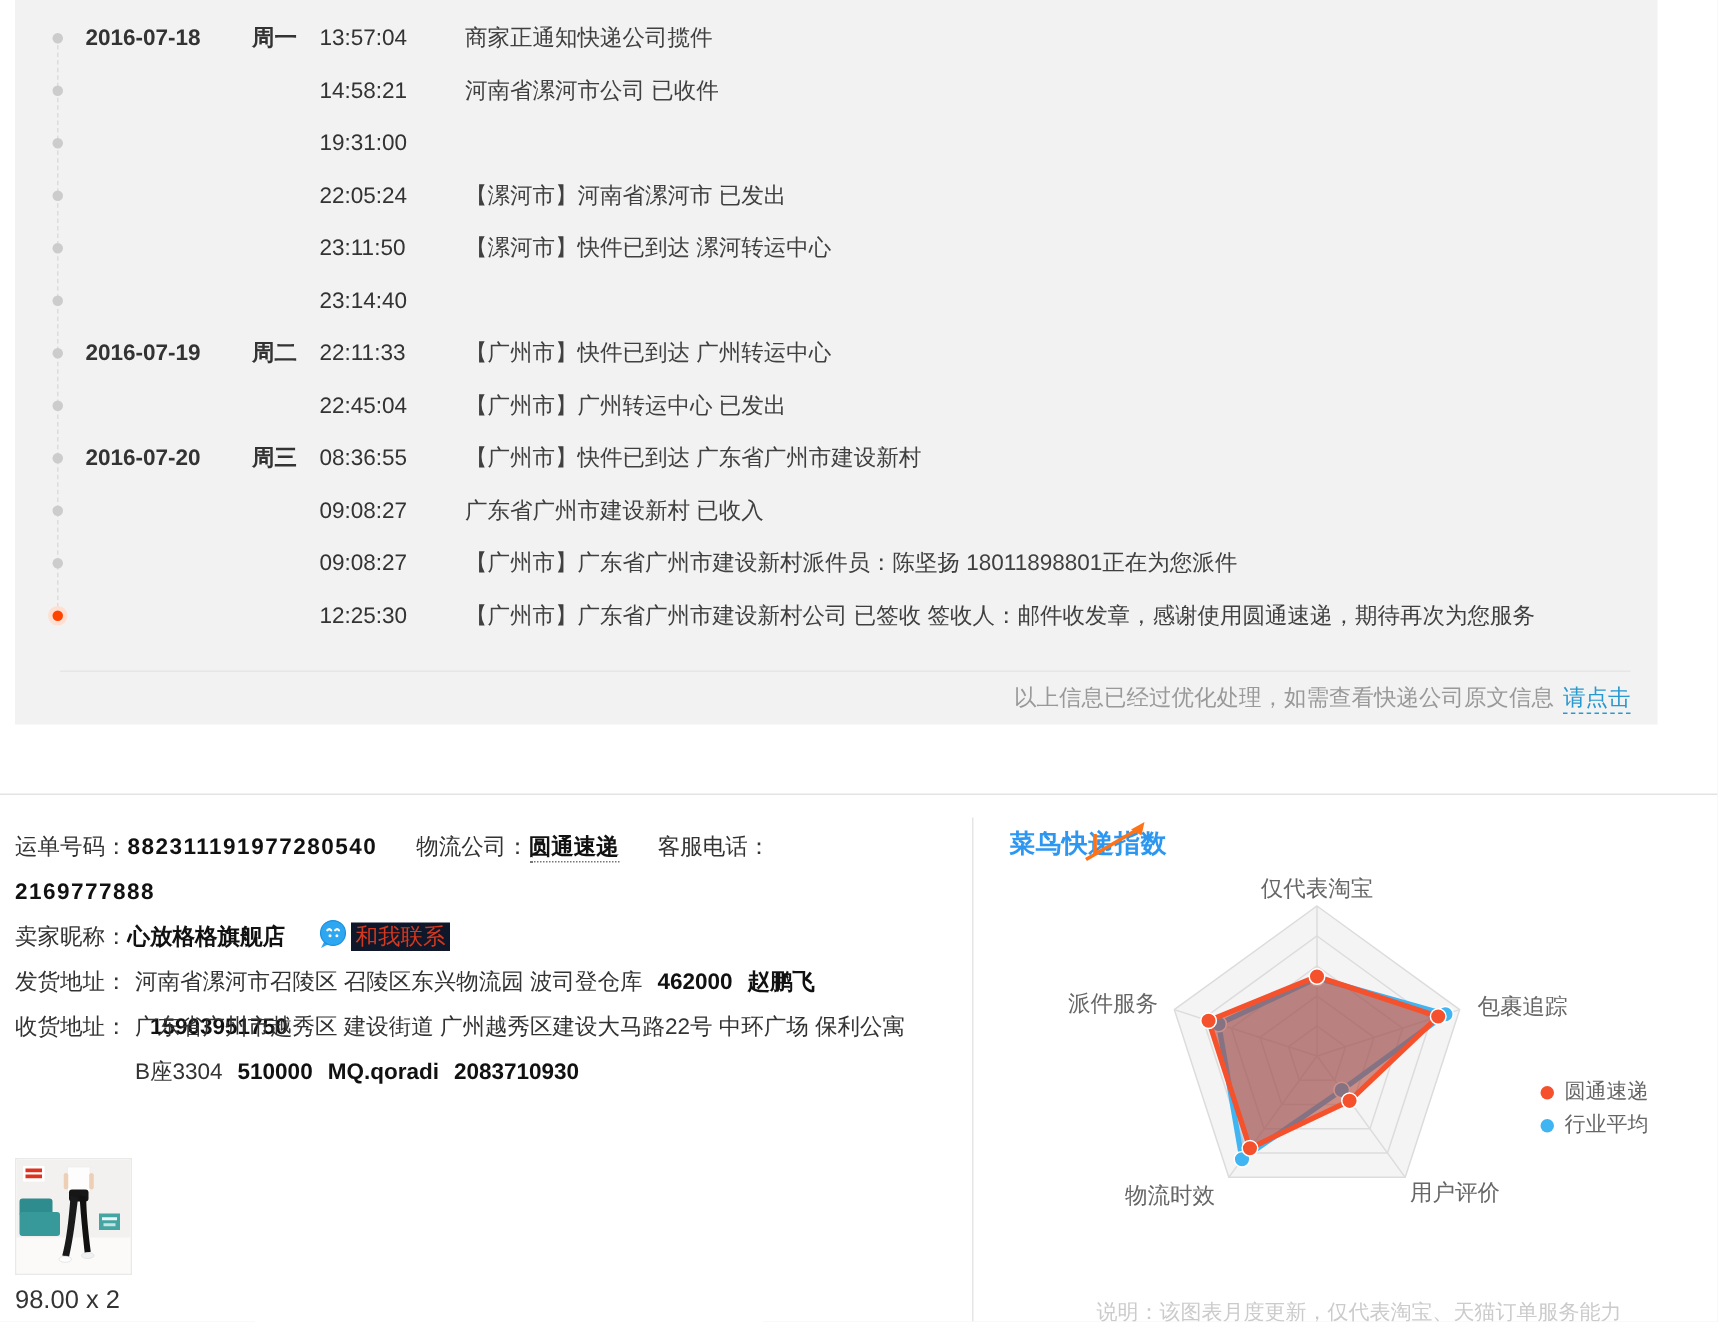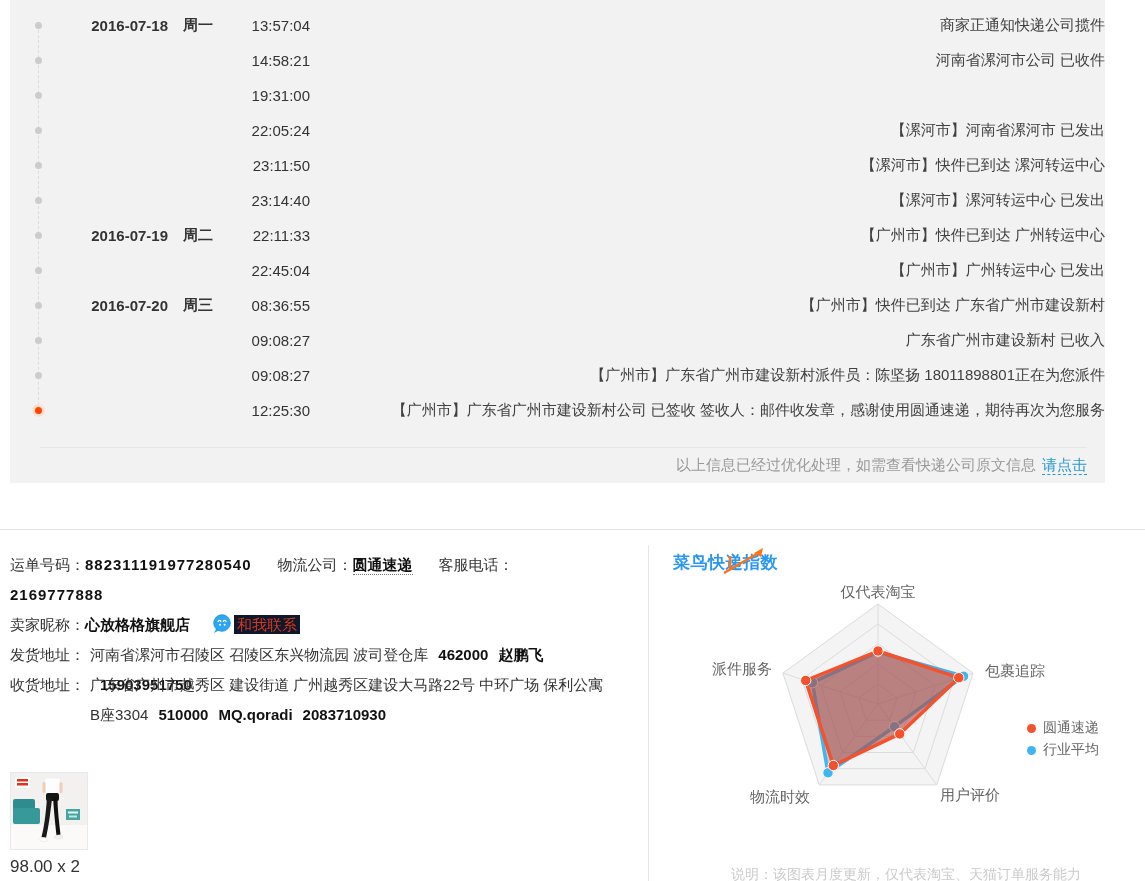--- a/index.html
+++ b/index.html
@@ -3,21 +3,21 @@
 <meta charset="utf-8">
 <style>
   html,body{margin:0;padding:0;}
   body{
     width:1145px;height:881px;position:relative;overflow:hidden;
     background:#fff;
     font-family:"Liberation Sans","DejaVu Sans",sans-serif;
     color:#333;
   }
   
-  .panel{position:absolute;left:10px;top:0;width:1095px;height:483px;background:#f2f2f2;text-align:right;}
+  .panel{position:absolute;left:10px;top:0;width:1095px;height:483px;background:#f2f2f2;}
   .tl-line{position:absolute;left:28px;top:25px;height:385px;border-left:1px dashed #dcdcdc;}
   .tl-rows{position:absolute;left:0;top:8px;right:0;}
   .tl-row{display:flex;align-items:center;height:35px;position:relative;font-size:15px;}
   .tl-dot{position:absolute;left:25px;top:14px;width:7px;height:7px;border-radius:50%;background:#cccccc;}
   .tl-dot.active{background:#ff4400;box-shadow:0 0 0 3px #ffdfd2;}
   .c-date{margin-left:47px;width:111px;font-weight:bold;color:#333;}
   .c-week{width:45px;font-weight:bold;color:#333;}
   .c-time{width:97px;color:#333;}
   .c-desc{flex:1;color:#404040;white-space:nowrap;overflow:hidden;}
   .tl-sep{position:absolute;left:30px;right:18px;top:447px;border-top:1px solid #e6e6e6;}
@@ -91,21 +91,20 @@
       <span class="c-date"></span>
       <span class="c-week"></span>
       <span class="c-time">23:11:50</span>
       <span class="c-desc">【漯河市】快件已到达 漯河转运中心</span>
     </div>
       <div class="tl-row" style="display: flex;">
       <span class="tl-dot"></span>
       <span class="c-date"></span>
       <span class="c-week"></span>
       <span class="c-time">23:14:40</span>
-      <span class="c-desc">【漯河市】漯河转运中心 已发出</span>
     </div>
       <div class="tl-row" style="display: flex;">
       <span class="tl-dot"></span>
       <span class="c-date">2016-07-19</span>
       <span class="c-week">周二</span>
       <span class="c-time">22:11:33</span>
       <span class="c-desc">【广州市】快件已到达 广州转运中心</span>
     </div>
       <div class="tl-row" style="display: flex;">
       <span class="tl-dot"></span>

